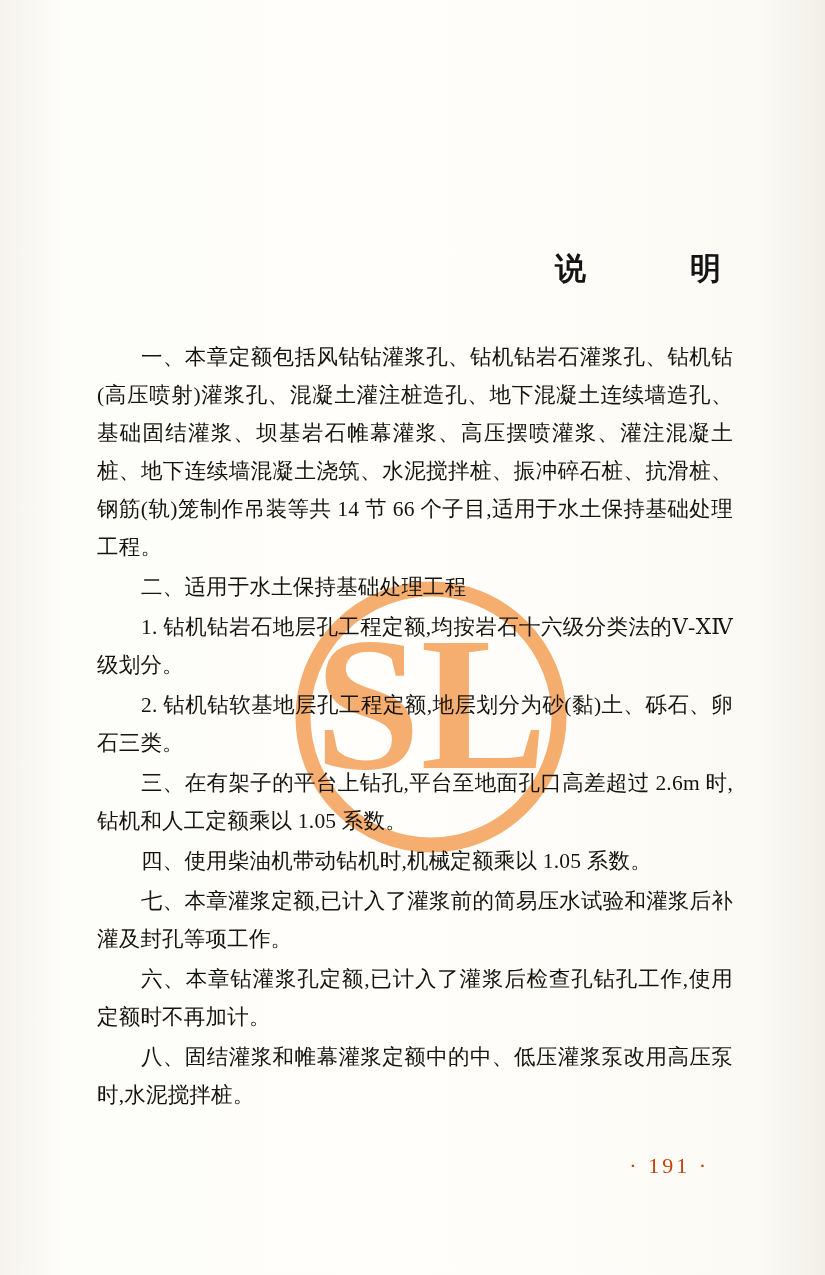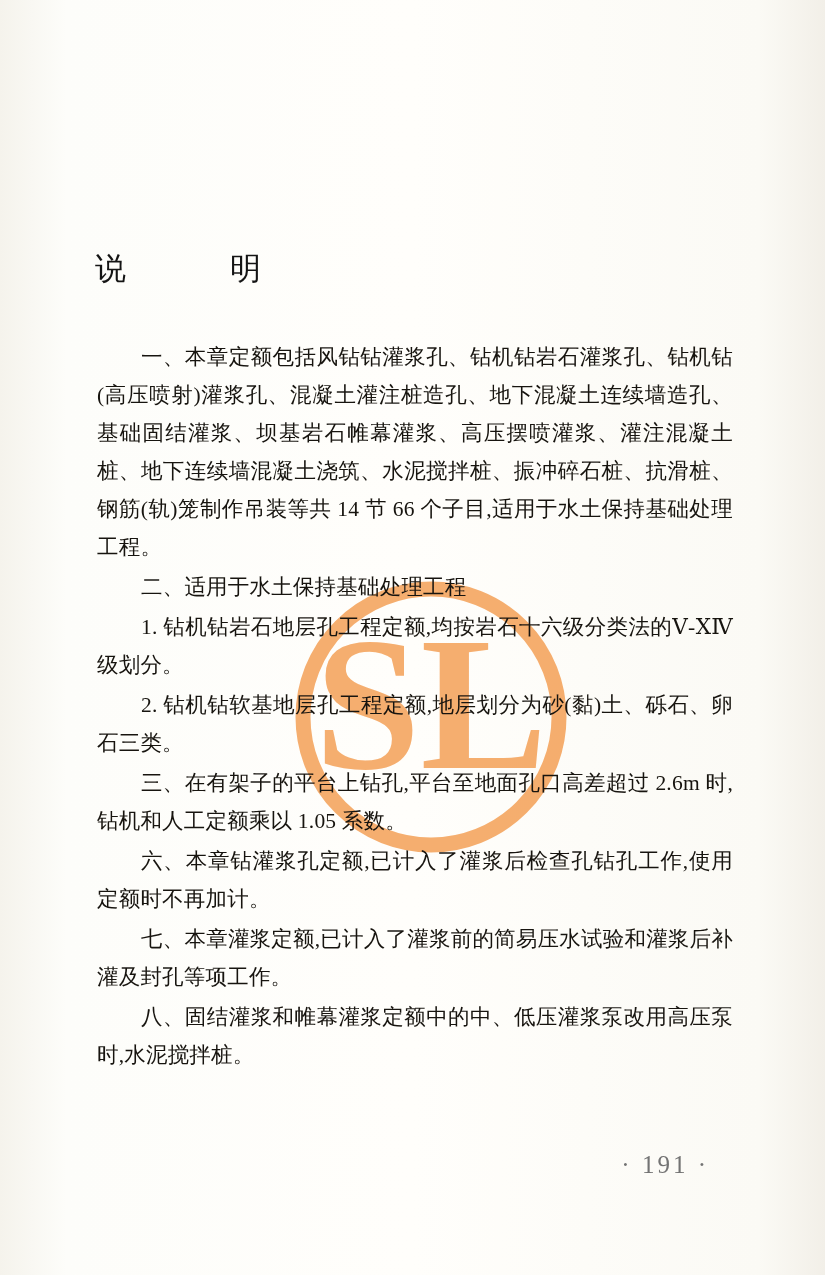--- a/index.html
+++ b/index.html
@@ -26,23 +26,23 @@
     pointer-events: none;
   }
   .content {
     position: absolute;
     left: 95px;
     top: 0;
     width: 640px;
     height: 1275px;
   }
   .doc-title {
-    text-align: left;
+    text-align: right;
     font-size: 31px;
-    font-weight: normal;
+    font-weight: bold;
     letter-spacing: 14px;
     color: #141414;
     margin-top: 248px;
     margin-bottom: 0;
     font-family: "DejaVu Serif", "Liberation Serif", serif;
   }
   .body-text {
     margin-top: 48px;
     font-size: 21.5px;
     line-height: 38px;
@@ -51,22 +51,22 @@
     letter-spacing: 0.2px;
   }
   .para {
     margin: 2px;
     text-indent: 44px;
   }
   .page-number {
     position: absolute;
     right: 26px;
     bottom: 96px;
-    font-size: 25px;
-    color: #737373;
+    font-size: 22px;
+    color: #c2410c;
     letter-spacing: 3px;
     margin-top: 43px;
   }
   
   .watermark {
     position: absolute;
     left: 286px;
     top: 572px;
     width: 290px;
     height: 290px;
@@ -91,20 +91,21 @@
 
   <div class="content">
     <div class="doc-title">说　　明</div>
 
     <div class="body-text">
       <p class="para">一、本章定额包括风钻钻灌浆孔、钻机钻岩石灌浆孔、钻机钻(高压喷射)灌浆孔、混凝土灌注桩造孔、地下混凝土连续墙造孔、基础固结灌浆、坝基岩石帷幕灌浆、高压摆喷灌浆、灌注混凝土桩、地下连续墙混凝土浇筑、水泥搅拌桩、振冲碎石桩、抗滑桩、钢筋(轨)笼制作吊装等共 14 节 66 个子目,适用于水土保持基础处理工程。</p>
       <p class="para">二、适用于水土保持基础处理工程</p>
       <p class="para">1. 钻机钻岩石地层孔工程定额,均按岩石十六级分类法的Ⅴ-ⅩⅣ级划分。</p>
       <p class="para">2. 钻机钻软基地层孔工程定额,地层划分为砂(黏)土、砾石、卵石三类。</p>
       <p class="para">三、在有架子的平台上钻孔,平台至地面孔口高差超过 2.6m 时,钻机和人工定额乘以 1.05 系数。</p>
+      <p class="para">四、使用柴油机带动钻机时,机械定额乘以 1.05 系数。</p>
+      <p class="para">七、本章灌浆定额,已计入了灌浆前的简易压水试验和灌浆后补灌及封孔等项工作。</p>
       <p class="para">六、本章钻灌浆孔定额,已计入了灌浆后检查孔钻孔工作,使用定额时不再加计。</p>
-      <p class="para">七、本章灌浆定额,已计入了灌浆前的简易压水试验和灌浆后补灌及封孔等项工作。</p>
       <p class="para">八、固结灌浆和帷幕灌浆定额中的中、低压灌浆泵改用高压泵时,水泥搅拌桩。</p>
     </div>
 
     <div class="page-number">· 191 ·</div>
   </div>
 </div>
 
 </body></html>

